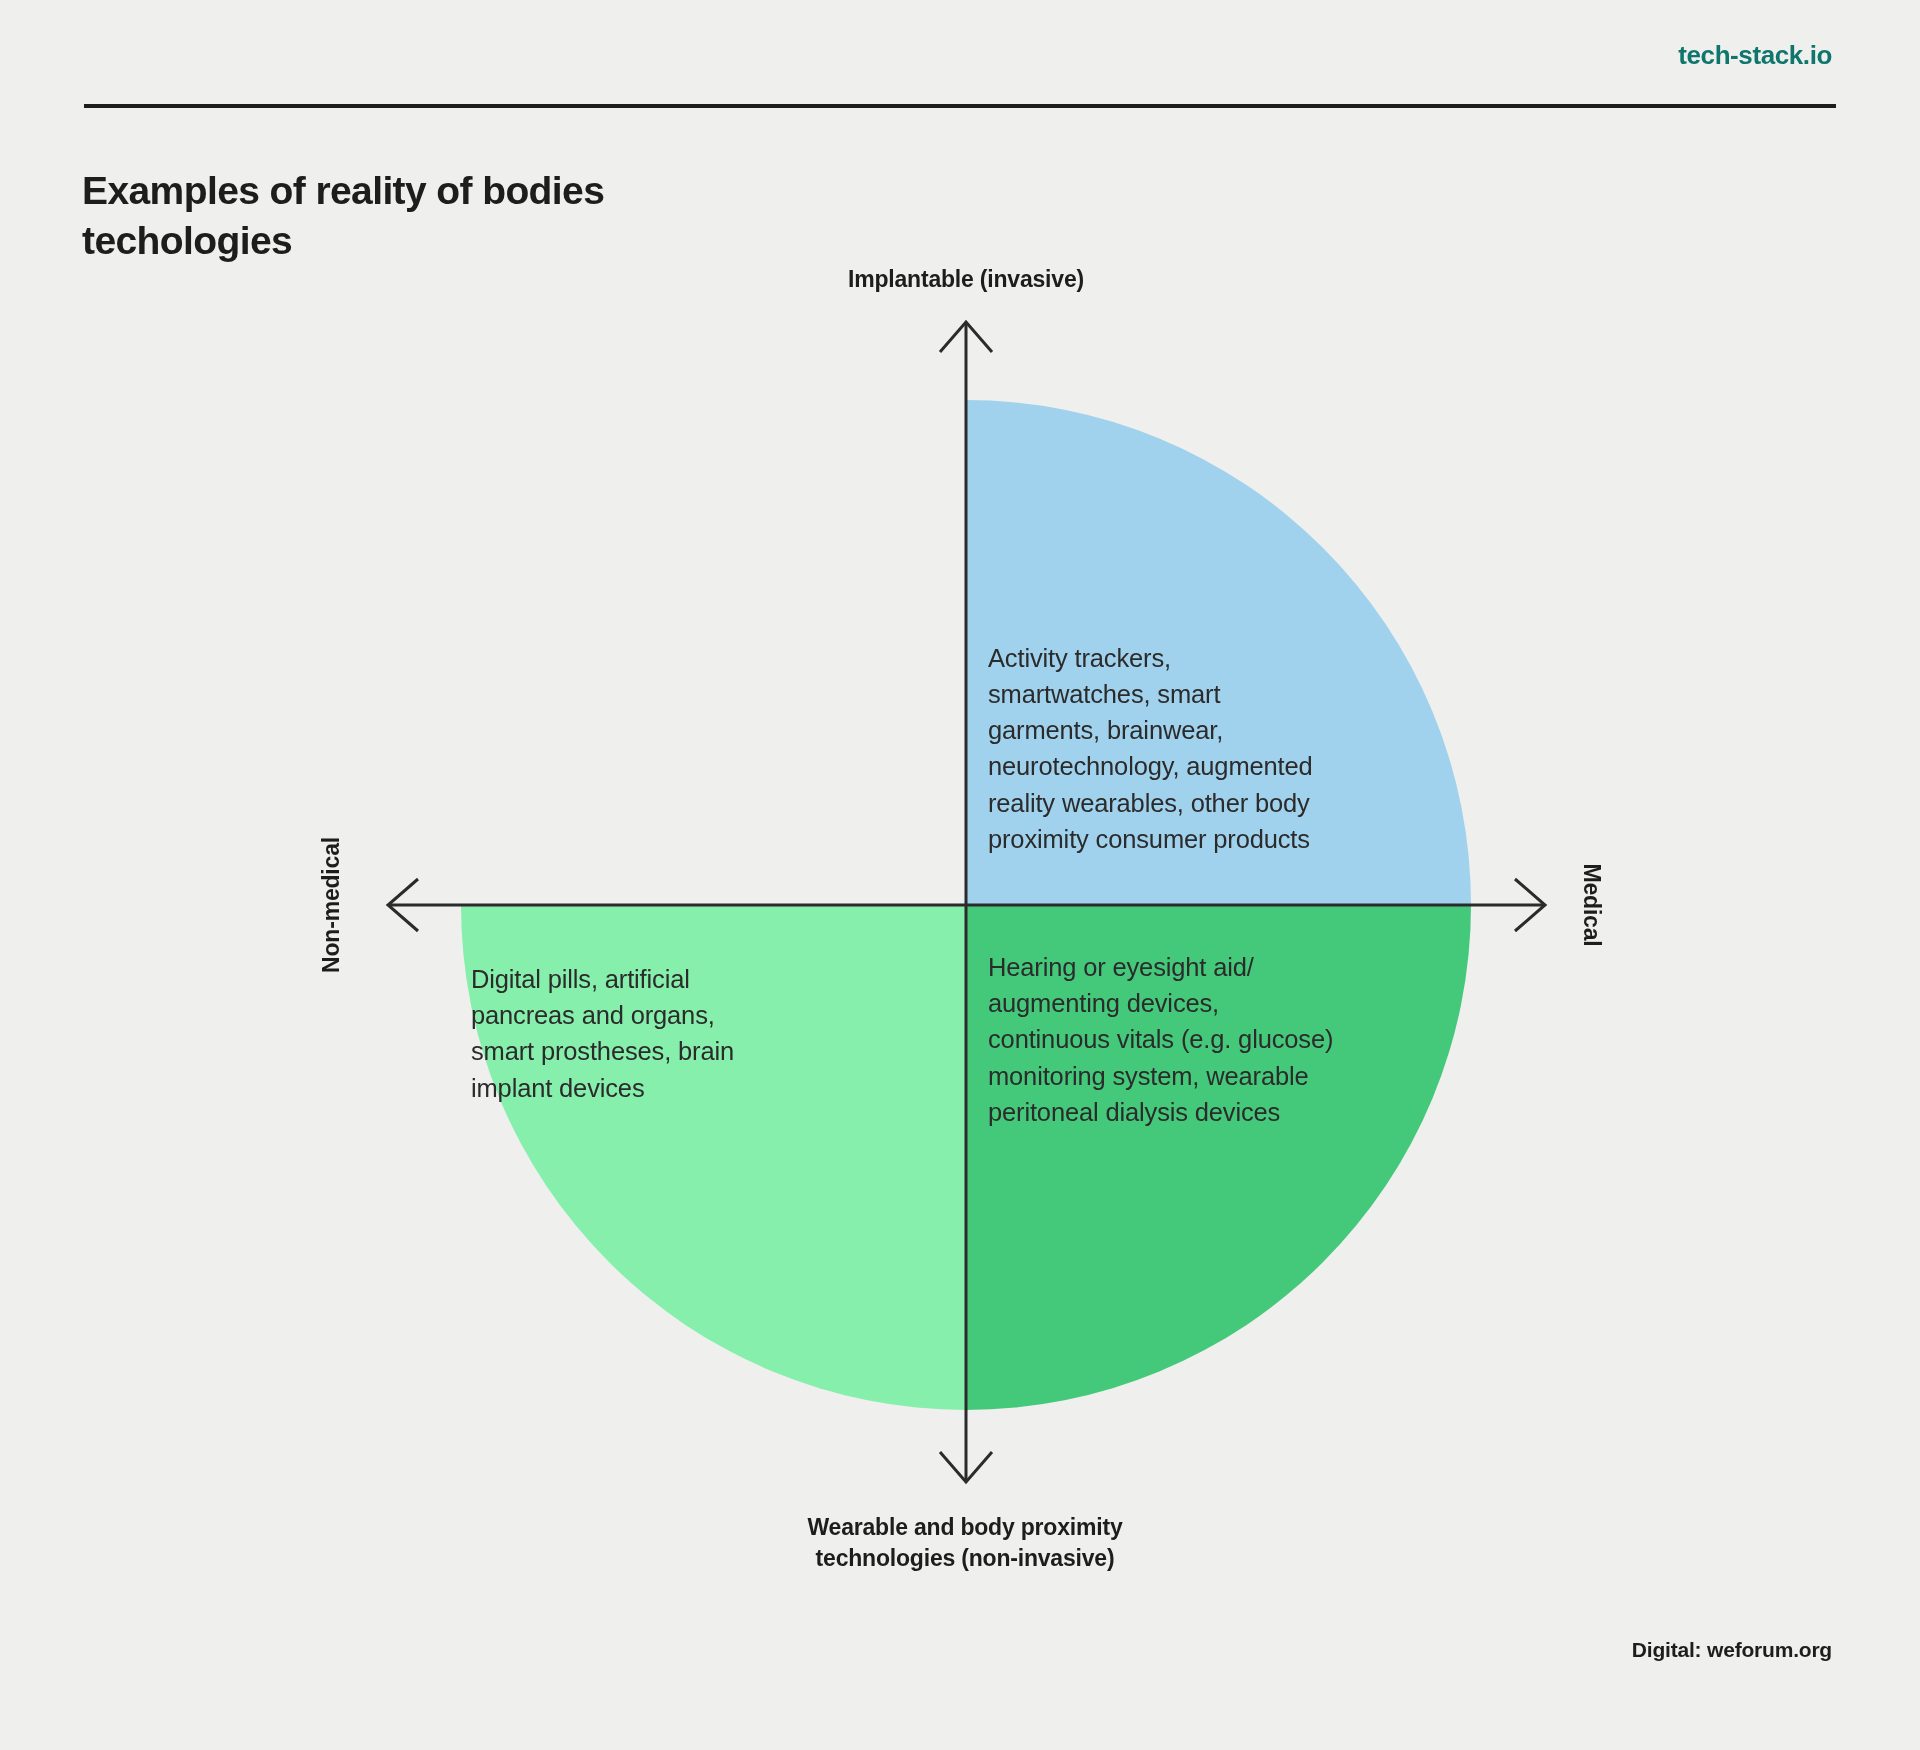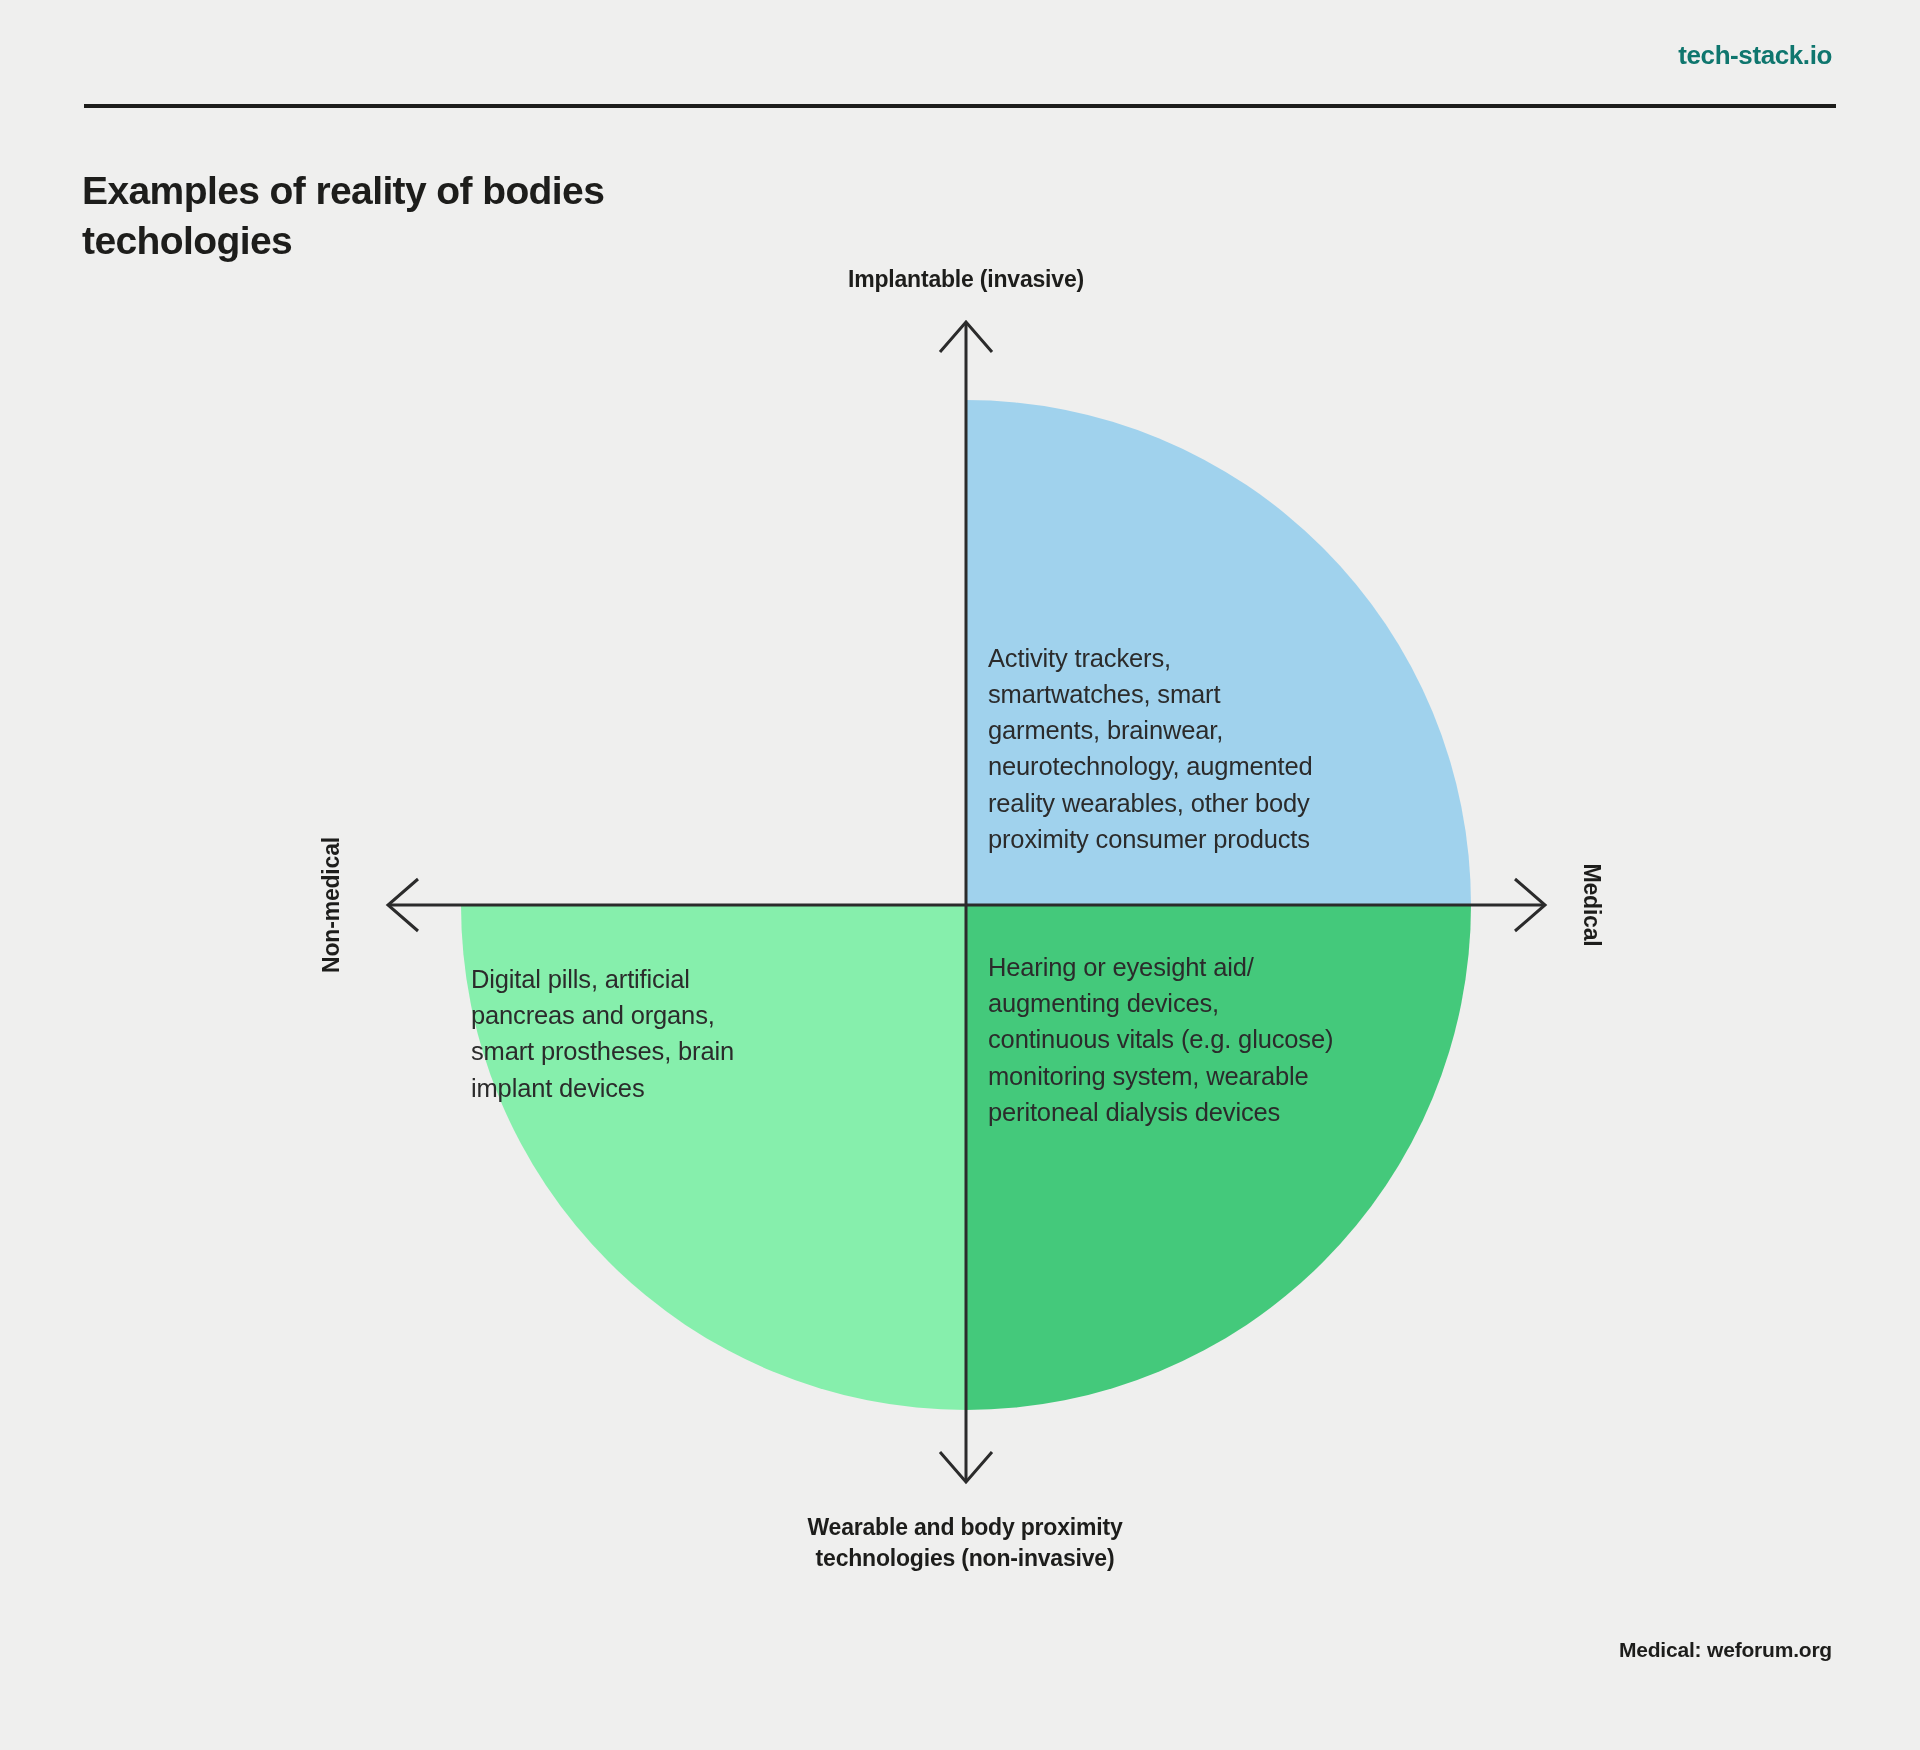--- a/index.html
+++ b/index.html
@@ -210,13 +210,13 @@
     <line x1="966" y1="322" x2="966" y2="1482" stroke="#2b2b2b" stroke-width="3"></line>
     <polyline points="940,352 966,322 992,352" fill="none" stroke="#2b2b2b" stroke-width="3"></polyline>
     <polyline points="940,1452 966,1482 992,1452" fill="none" stroke="#2b2b2b" stroke-width="3"></polyline>
 
     <line x1="388" y1="905" x2="1545" y2="905" stroke="#2b2b2b" stroke-width="3"></line>
     <polyline points="418,879 388,905 418,931" fill="none" stroke="#2b2b2b" stroke-width="3"></polyline>
     <polyline points="1515,879 1545,905 1515,931" fill="none" stroke="#2b2b2b" stroke-width="3"></polyline>
   </svg>
 </div>
 
-<div id="source">Medical: weforum.org</div>
+<div id="source">Digital: weforum.org</div>
 
 </body></html>

